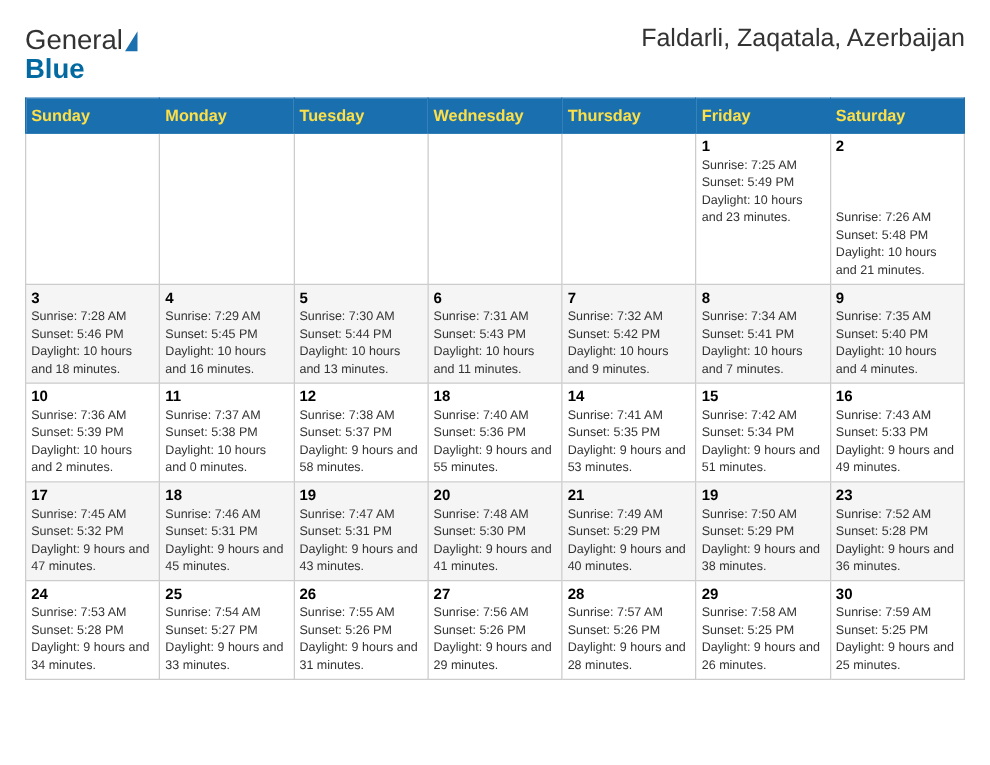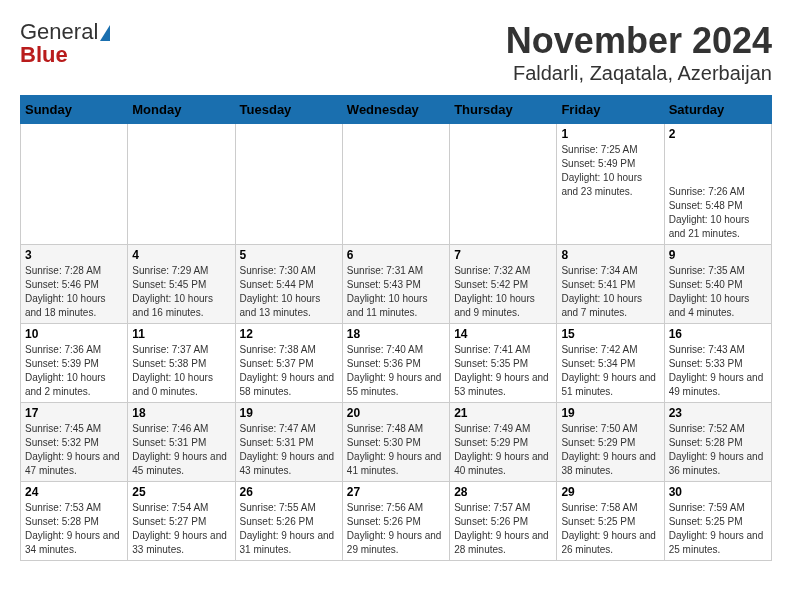--- a/index.html
+++ b/index.html
@@ -48,21 +48,21 @@
       font-size: 20px;
       color: #333;
     }
     .calendar {
       width: 100%;
       border-collapse: collapse;
       font-size: 11px;
     }
     .calendar th {
       background-color: #1a6faf;
-      color: #000000;
+      color: #fde047;
       padding: 6px 4px;
       text-align: left;
       font-size: 13px;
       font-weight: bold;
       border: 1px solid #1a6faf;
     }
     .calendar td {
       border: 1px solid #ccc;
       vertical-align: top;
       padding: 3px 4px;
@@ -92,25 +92,24 @@
 <body>
 
 <div class="header">
   <div class="logo">
     <div style="display:flex; align-items:center;">
       <span class="logo-text">
         <span style="color:#333;">General</span><span class="logo-triangle"></span>
       </span>
     </div>
     <div style="display:flex; align-items:center; margin-top:-2px;">
-      <span style="font-size:22px; font-weight:bold; color:#b91c1c;">Blue</span>
+      <span style="font-size:22px; font-weight:bold; color:#0369a1;">Blue</span>
     </div>
   </div>
   <div class="title-block">
-    <div class="month-title">November 2024</div>
     <div class="location">Faldarli, Zaqatala, Azerbaijan</div>
   </div>
 </div>
 
 <table class="calendar">
   <thead>
     <tr id="header-row">
         <th>Sunday</th>
         <th>Monday</th>
         <th>Tuesday</th>

